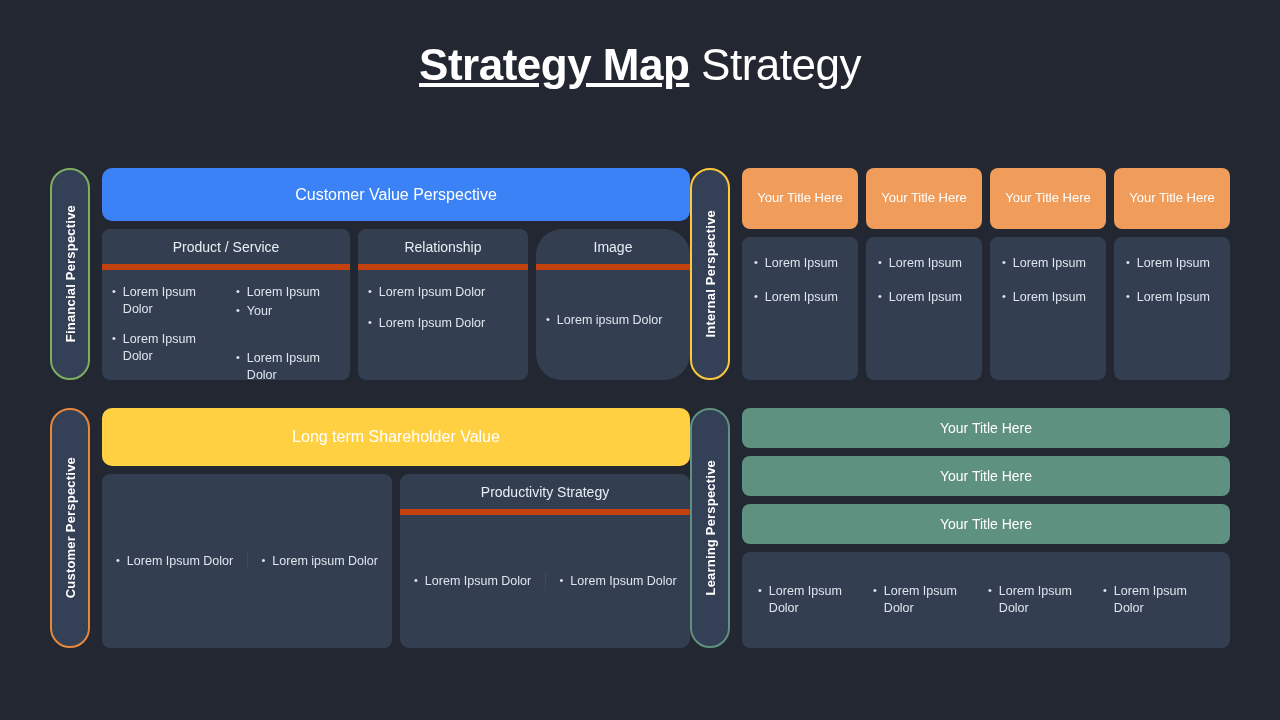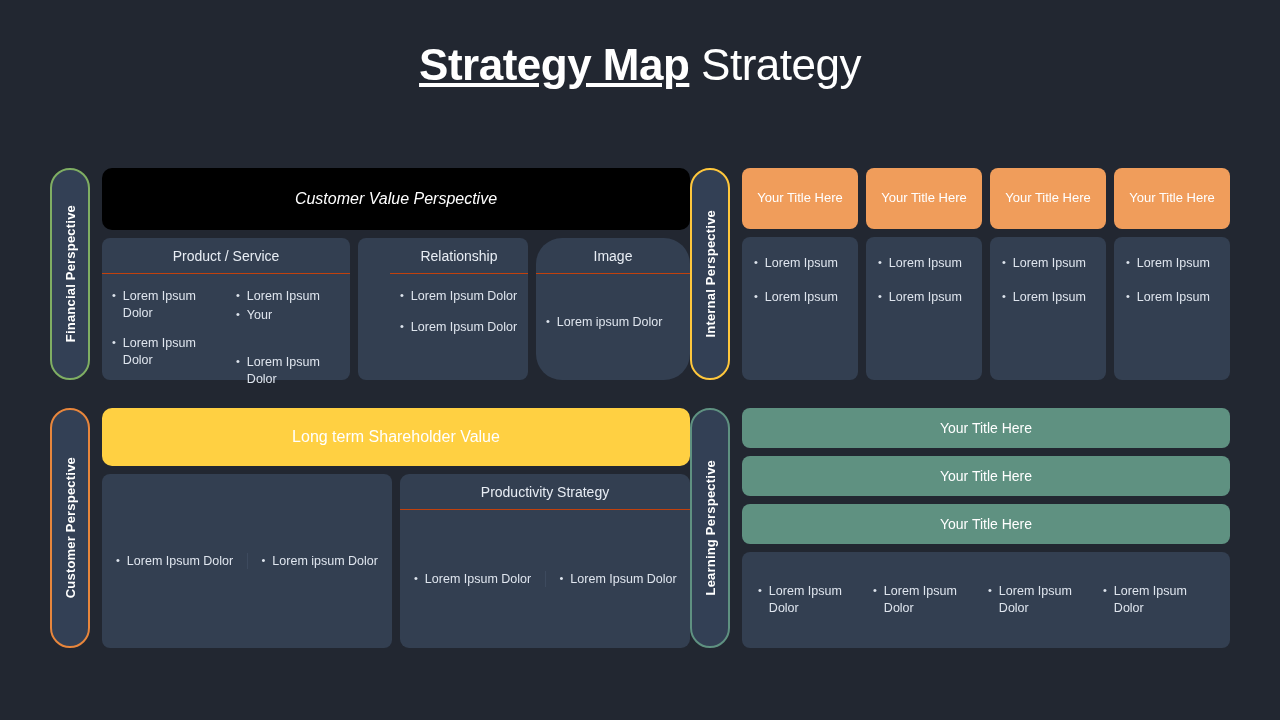--- a/index.html
+++ b/index.html
@@ -78,37 +78,37 @@
 
   
   .banner {
     border-radius: 10px;
     display: flex;
     align-items: center;
     justify-content: center;
     color: #ffffff;
     font-size: 16px;
   }
-  .banner-green  { background: #000000; height: 62px; font-style: italic; }
+  .banner-green  { background: #3b82f6; height: 53px; }
   .banner-yellow { background: #ffd042; height: 58px; }
 
   
   .card {
     background: #333f51;
     border-radius: 8px;
     display: flex;
     flex-direction: column;
     min-width: 0;
   }
   .card-head {
     text-align: center;
     color: #e8edf4;
     font-size: 14px;
     padding: 10px 6px 9px;
-    border-bottom: 1px solid #c2410c;
+    border-bottom: 6px solid #c2410c;
   }
   .card-body {
     flex: 1;
     display: flex;
     min-width: 0;
     padding: 0;
   }
 
   
   .bul-col {
@@ -222,21 +222,21 @@
                   <span class="txt">Your</span>
                 </div>
                 <div class="bullet" style="margin-top:29px;">
                   <span class="dot">•</span>
                   <span class="txt">Lorem Ipsum Dolor</span>
                 </div>
               </div>
             </div>
           </div>
 
-          <div class="card" style="flex:0 0 170px;padding-left:32px;">
+          <div class="card" style="flex:0 0 170px;">
             <div class="card-head">Relationship</div>
             <div class="card-body">
               <div class="bul-col">
                 <div class="bullet">
                   <span class="dot">•</span>
                   <span class="txt">Lorem Ipsum Dolor</span>
                 </div>
                 <div class="bullet">
                   <span class="dot">•</span>
                   <span class="txt">Lorem Ipsum Dolor</span>

